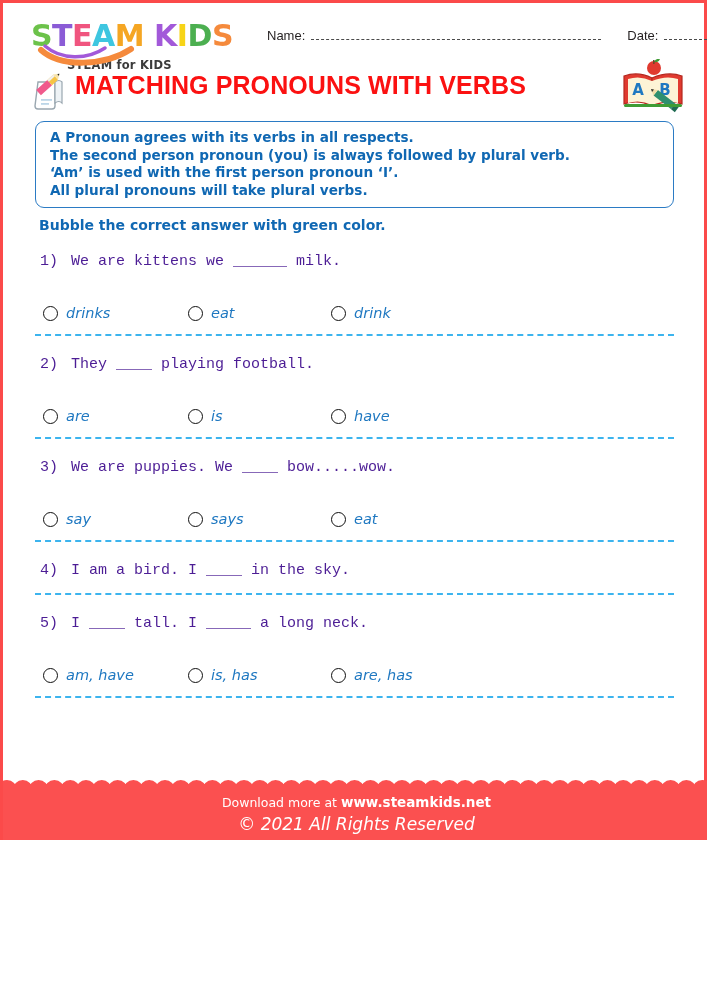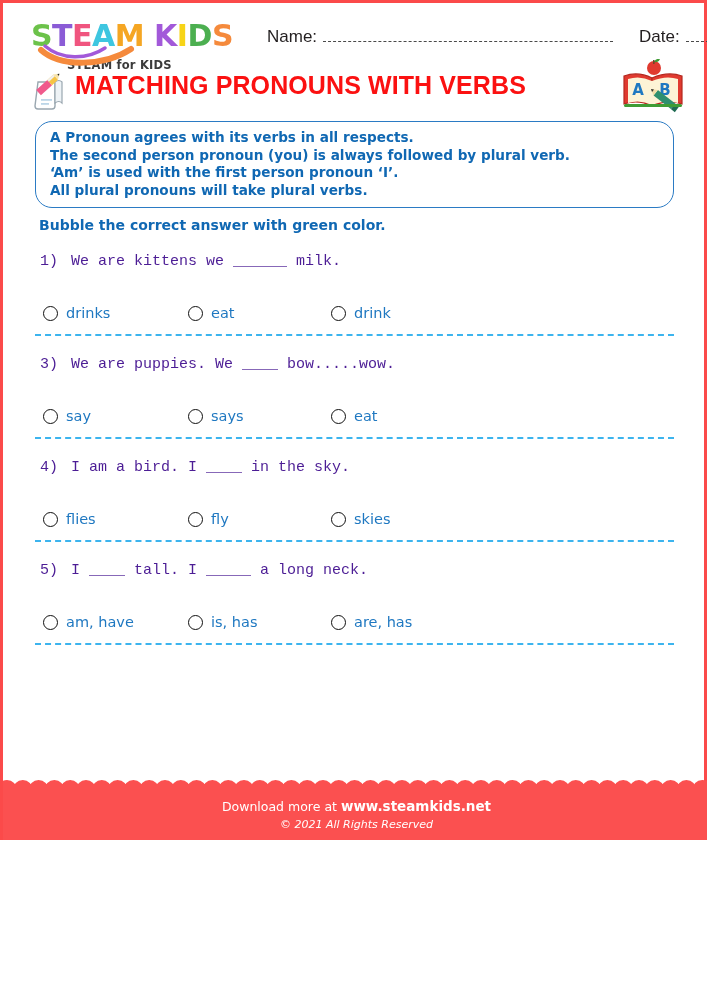--- a/index.html
+++ b/index.html
@@ -41,21 +41,21 @@
     font-size:11.5px; font-weight:bold; color:#3b3b3b;
     letter-spacing:0.2px; margin-left:36px; margin-top:-2px;
     font-family:"DejaVu Sans", sans-serif;
   }
 
   .namedate {
     flex:1; display:flex; align-items:baseline;
     padding-left:14px; padding-top:6px; gap:6px;
   }
   .nd-label {
-    font-size:17px; color:#231f20;
+    font-size:13px; color:#231f20;
     font-family:"Liberation Sans", sans-serif;
   }
   .nd-line {
     border-bottom:1.5px dashed #4a4a4a;
     height:13px;
   }
   .nd-line.name { width:290px; }
   .nd-line.date { width:108px; }
   .nd-spacer { width:14px; }
 
@@ -73,21 +73,21 @@
   }
   .abc-icon {
     position:absolute; right:18px; top:-10px;
     width:66px; height:58px;
   }
 
   
   .instr-wrap { padding:6px 30px 0 32px; }
   .instr-box {
     border:1.6px solid #2b7bc4;
-    border-radius:17px;
+    border-radius:9px;
     padding:7px 12px 8px 14px;
   }
   .instr-line {
     color:#1068b3; font-size:13.6px; font-weight:bold;
     line-height:17.6px; white-space:nowrap;
     font-family:"DejaVu Sans", sans-serif;
   }
   .bubble-note {
     color:#1068b3; font-size:14px; font-weight:bold;
     padding:9px 0 0 36px;
@@ -101,21 +101,21 @@
     color:#4c1d95; font-size:15px;
     padding-left:5px; line-height:1.2;
     font-family:Liberation Mono, monospace;
   }
   .q-num { display:inline-block; min-width:22px; }
   .options {
     display:flex; padding:34px 0 0 8px;
   }
   .option {
     display:flex; align-items:center; gap:8px;
-    width:145px; flex:none;
+    width:145px; flex:none;font-style:italic;
   }
   .option:nth-child(1){ width:145px; }
   .option:nth-child(2){ width:143px; }
   .bubble {
     width:15px; height:15px; flex:none;
     border:1.9px solid #101010; border-radius:50%;
     background:#fff;
   }
   .opt-label {
     color:#1f78c1; font-size:14.5px; white-space:nowrap;
@@ -144,21 +144,21 @@
     display:flex; flex-direction:column;
     align-items:center; justify-content:center;
     gap:4px;
   }
   .dl-line {
     color:#ffffff; font-size:12.5px;
     font-family:"DejaVu Sans", sans-serif;
   }
   .dl-line .site { font-weight:bold; font-size:13.5px; }
   .cr-line {
-    color:#ffffff; font-size:11px; font-style:italic;
+    color:#ffffff; font-size:17px; font-style:italic;
     font-family:"DejaVu Sans", sans-serif;
   }
 </style>
 </head>
 <body>
 
 <div class="page">
 
   <div class="header">
     <div class="logo-block">
@@ -244,53 +244,57 @@
             <span class="opt-label">eat</span>
           </div>
           <div class="option">
             <span class="bubble"></span>
             <span class="opt-label">drink</span>
           </div>
         </div>
         <div class="sep" style="border-top-color: rgb(60, 180, 238);"></div>
       </div>
       <div class="q-block">
+        <div class="q-text"><span class="q-num">2)</span><span> They ____ playing football.</span></div>
+        <div class="options">
+          <div class="option">
+            <span class="bubble"></span>
+            <span class="opt-label">are</span>
+          </div>
+          <div class="option">
+            <span class="bubble"></span>
+            <span class="opt-label">is</span>
+          </div>
+          <div class="option">
+            <span class="bubble"></span>
+            <span class="opt-label">have</span>
+          </div>
+        </div>
+        <div class="sep" style="border-top-color: rgb(60, 180, 238);"></div>
+      </div>
+      <div class="q-block">
         <div class="q-text"><span class="q-num">3)</span><span> We are puppies. We ____ bow.....wow.</span></div>
         <div class="options">
           <div class="option">
             <span class="bubble"></span>
             <span class="opt-label">say</span>
           </div>
           <div class="option">
             <span class="bubble"></span>
             <span class="opt-label">says</span>
           </div>
           <div class="option">
             <span class="bubble"></span>
             <span class="opt-label">eat</span>
           </div>
         </div>
         <div class="sep" style="border-top-color: rgb(60, 180, 238);"></div>
       </div>
       <div class="q-block">
         <div class="q-text"><span class="q-num">4)</span><span> I am a bird. I ____ in the sky.</span></div>
-        <div class="options">
-          <div class="option">
-            <span class="bubble"></span>
-            <span class="opt-label">flies</span>
-          </div>
-          <div class="option">
-            <span class="bubble"></span>
-            <span class="opt-label">fly</span>
-          </div>
-          <div class="option">
-            <span class="bubble"></span>
-            <span class="opt-label">skies</span>
-          </div>
-        </div>
         <div class="sep" style="border-top-color: rgb(60, 180, 238);"></div>
       </div>
       <div class="q-block">
         <div class="q-text"><span class="q-num">5)</span><span> I ____ tall. I _____ a long neck.</span></div>
         <div class="options">
           <div class="option">
             <span class="bubble"></span>
             <span class="opt-label">am, have</span>
           </div>
           <div class="option">

